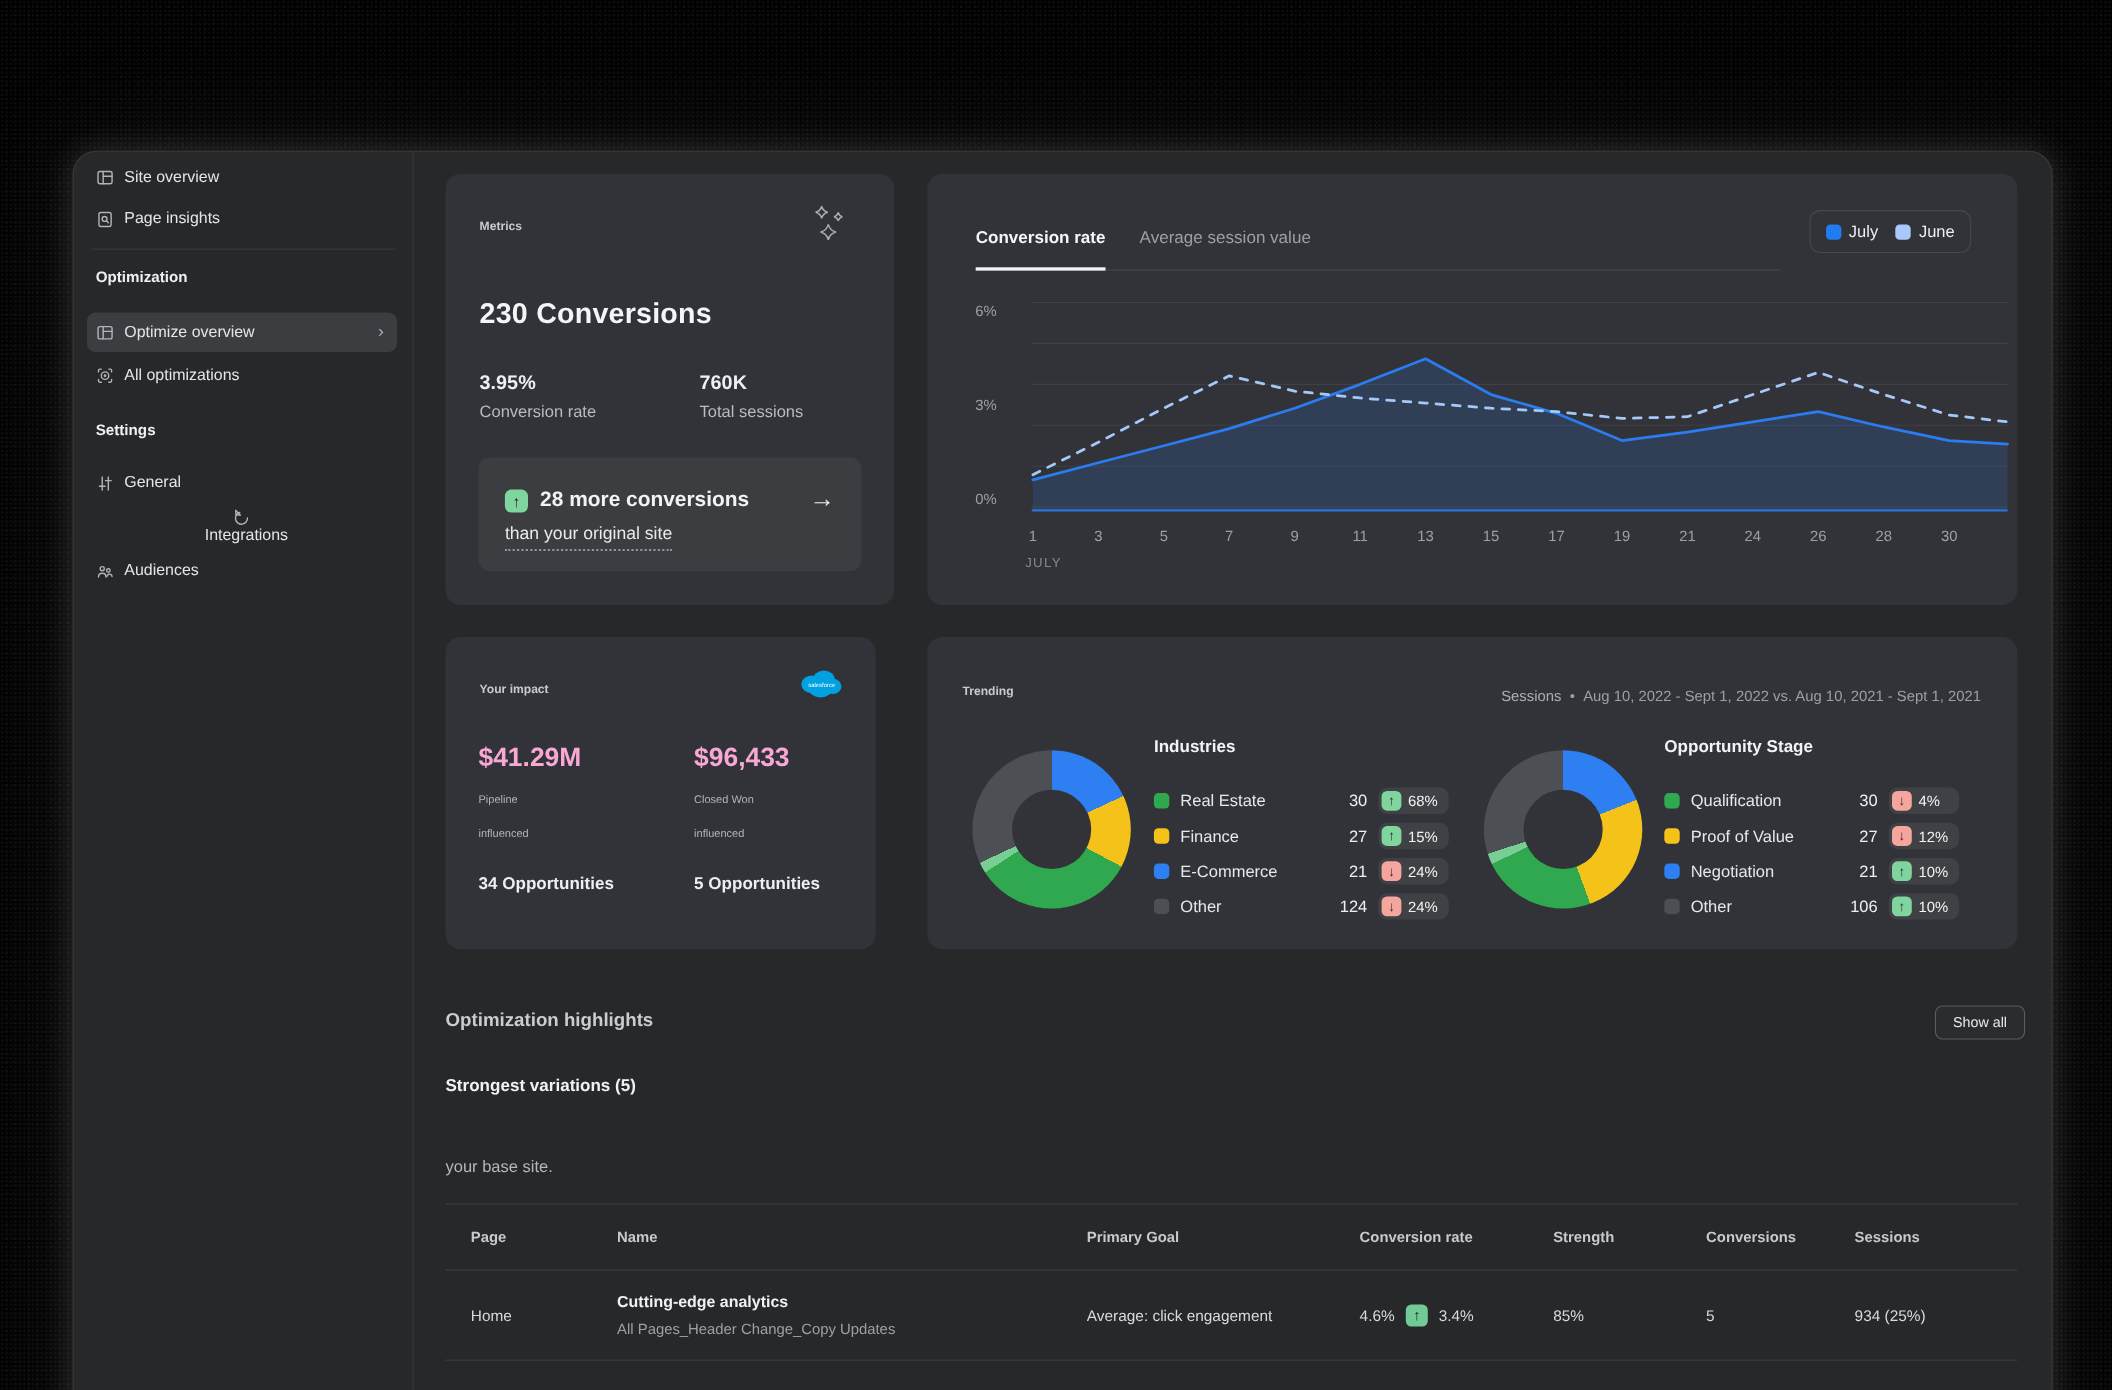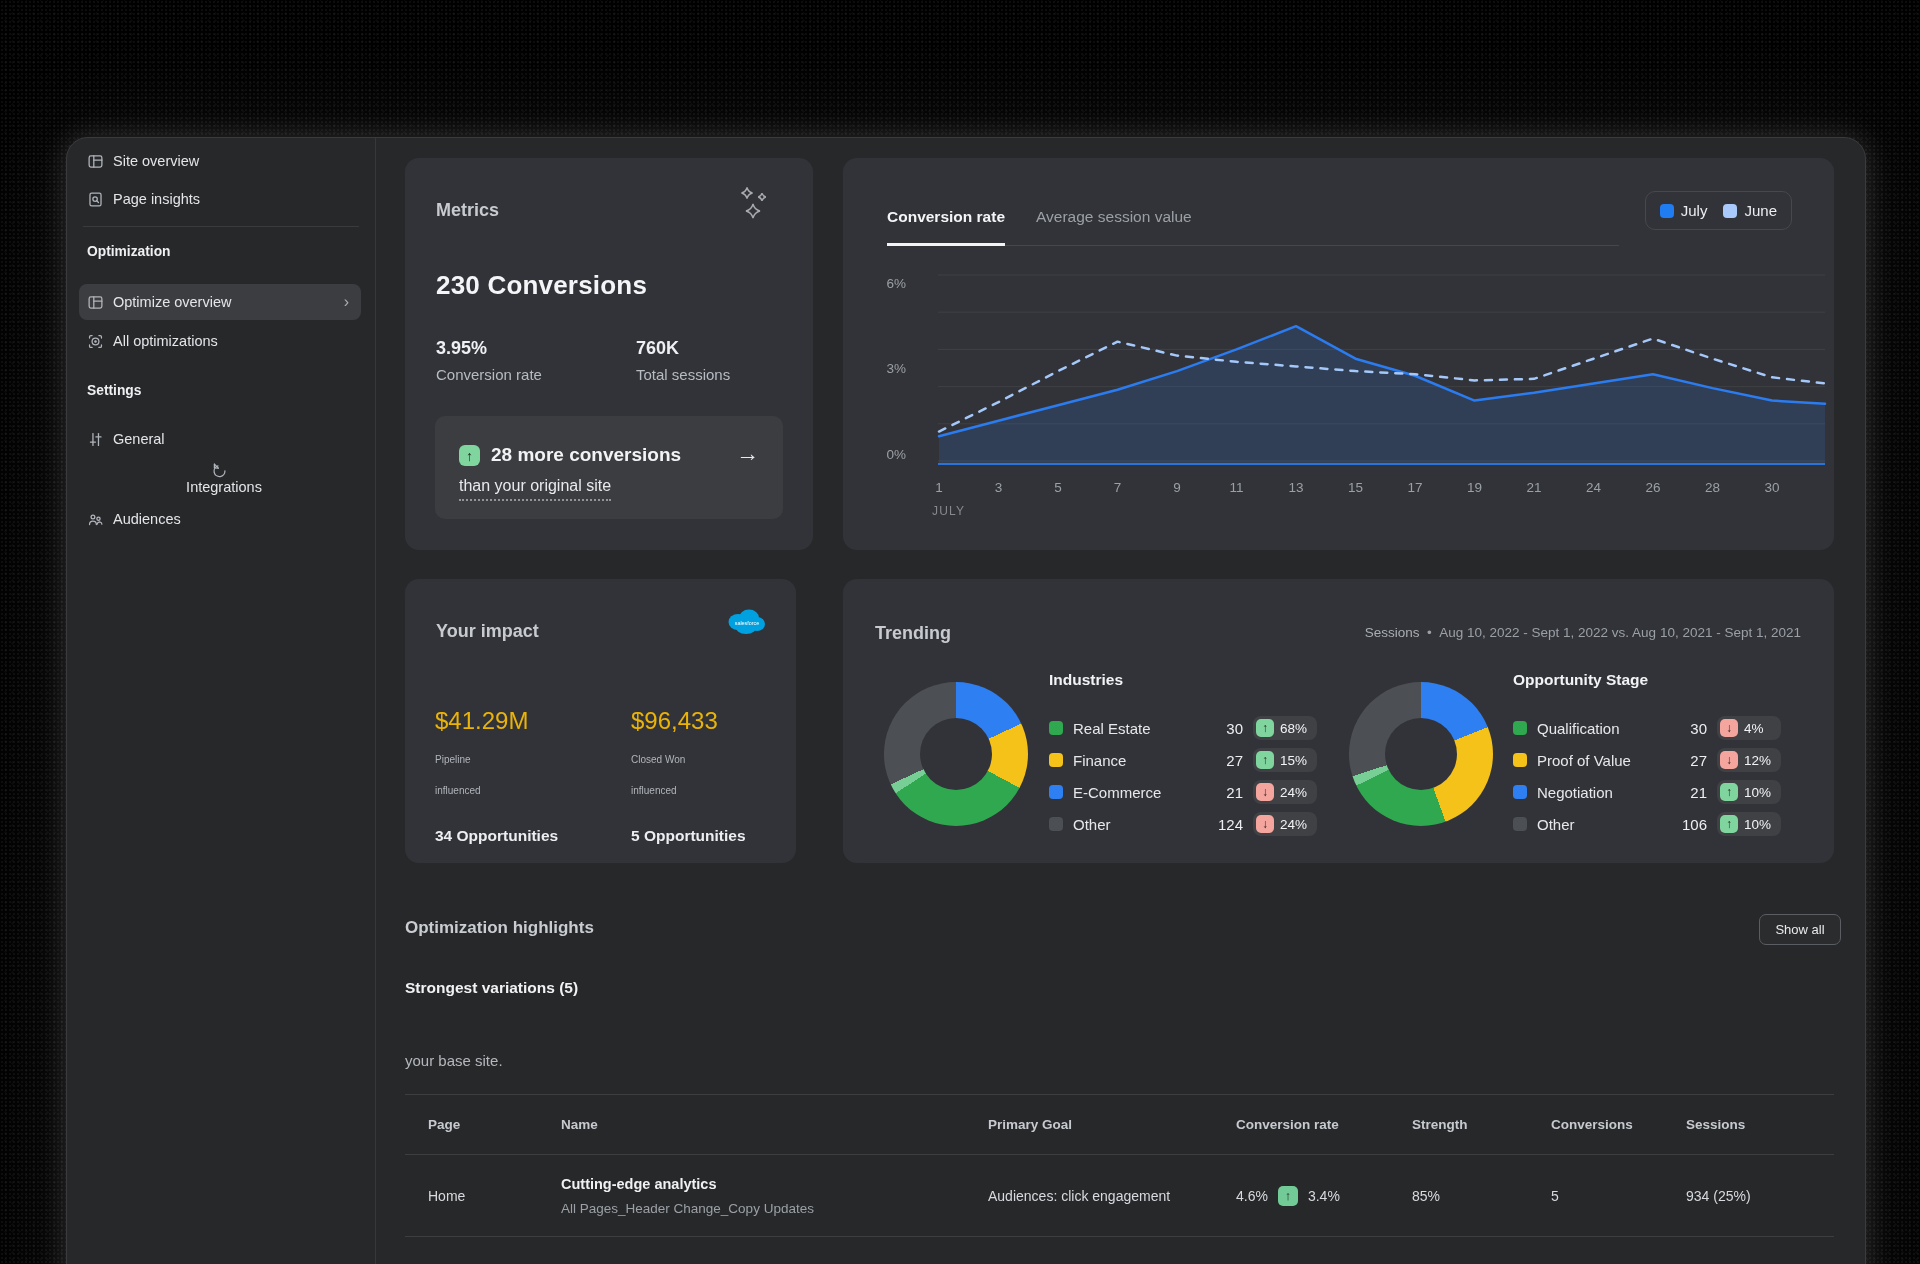--- a/index.html
+++ b/index.html
@@ -16,21 +16,21 @@
   .s-item{position:absolute;left:12px;right:14px;display:flex;align-items:center;padding-left:8px;
     border-radius:8px;color:#e3e5e8;font-size:14.5px;cursor:pointer;}
   .s-item .ic{width:17px;height:17px;margin-right:9px;color:#b0b5bb;flex:0 0 17px;display:flex;}
   .s-item.active{background:#3c3d41;}
   .s-item .chev{margin-left:auto;margin-right:12px;color:#a8adb3;font-size:16px;}
   .s-header{position:absolute;left:20px;color:#eef0f2;font-size:13.8px;font-weight:bold;}
   .s-divider{position:absolute;left:16px;width:276px;border-top:1px solid #3a3b3e;}
   .ic svg{width:100%;height:100%;stroke:currentColor;fill:none;stroke-width:1.5;stroke-linecap:round;stroke-linejoin:round;}
   
   .card{position:absolute;background:#323338;border-radius:14px;}
-  .card-title{position:absolute;left:31px;top:42px;font-size:18px;font-weight:bold;color:#c7cbd0;}
+  .card-title{position:absolute;left:31px;top:42px;font-size:11px;font-weight:bold;color:#c7cbd0;}
   
   .headline{position:absolute;left:31px;top:112px;font-size:26px;font-weight:bold;color:#f4f5f7;letter-spacing:.2px;}
   .m-stat{position:absolute;top:180px;}
   .m-stat .v{font-size:18px;font-weight:bold;color:#eef0f3;}
   .m-stat .l{font-size:15px;color:#b7bcc2;margin-top:7px;}
   .sparkles{position:absolute;right:36px;top:26px;width:40px;height:44px;}
   .callout{position:absolute;left:30px;top:258px;width:348px;height:103px;background:#3c3d41;border-radius:10px;cursor:pointer;}
   .co-icon{position:absolute;left:24px;top:29px;width:21px;height:21px;border-radius:6px;background:#80d59e;
     color:#16251c;font-size:14px;font-weight:bold;display:flex;align-items:center;justify-content:center;}
   .co-l1{position:absolute;left:56px;top:28px;font-size:19px;font-weight:bold;color:#f2f3f5;}
@@ -42,21 +42,21 @@
   .tab.active{color:#f4f5f7;font-weight:bold;border-bottom:3px solid #f2f3f5;}
   .c-legend{position:absolute;right:42px;top:33px;display:flex;gap:16px;padding:10px 14px;
     border:1px solid #47484c;border-radius:10px;}
   .c-legend .chip{display:flex;align-items:center;gap:7px;font-size:15px;color:#eceef1;cursor:pointer;}
   .c-legend .sw{width:14px;height:14px;border-radius:4px;}
   .xlab{position:absolute;transform:translateX(-50%);font-size:13.5px;color:#9aa0a6;}
   .ylab{position:absolute;width:40px;text-align:right;transform:translateY(-50%);font-size:13.5px;color:#9aa0a6;}
   .month{position:absolute;font-size:12px;letter-spacing:1.2px;color:#85898f;}
   
   .i-col{position:absolute;top:96px;}
-  .i-col .v{font-size:24px;font-weight:normal;color:#eab308;margin-top:32px;}
+  .i-col .v{font-size:24px;font-weight:bold;color:#f9a8d4;}
   .i-col .l{font-size:10px;color:#b0b5bb;line-height:31px;margin-top:9px;}
   .i-col .s{font-size:15.5px;font-weight:bold;color:#eceef1;margin-top:21px;}
   .sf-logo{position:absolute;right:28px;top:28px;width:44px;height:30px;}
   
   .t-meta{position:absolute;right:33px;top:46px;font-size:13.5px;color:#9aa0a6;}
   .t-meta b{font-weight:normal;color:#a9aeb4;}
   .donut{position:absolute;width:144px;height:144px;border-radius:50%;}
   .donut::after{content:"";position:absolute;left:36px;top:36px;width:72px;height:72px;border-radius:50%;background:#323338;}
   .t-legend{position:absolute;width:268px;}
   .t-legend .tl-title{font-size:15.5px;font-weight:bold;color:#f2f3f5;margin-bottom:23px;}
@@ -376,21 +376,21 @@
         <span>Strength</span>
         <span>Conversions</span>
         <span>Sessions</span>
       </div>
       <div class="t-grid t-row">
         <span>Home</span>
         <span>
           <div class="nm1">Cutting-edge analytics</div>
           <div class="nm2">All Pages_Header Change_Copy Updates</div>
         </span>
-        <span>Audiences: click engagement</span>
+        <span>Average: click engagement</span>
         <span class="cr-cell">4.6%<span class="gsq">↑</span>3.4%</span>
         <span>85%</span>
         <span>5</span>
         <span>934 (25%)</span>
       </div>
       <div class="t-grid t-row" style="border-bottom: none;"></div>
     </div>
 
 </div>
 

